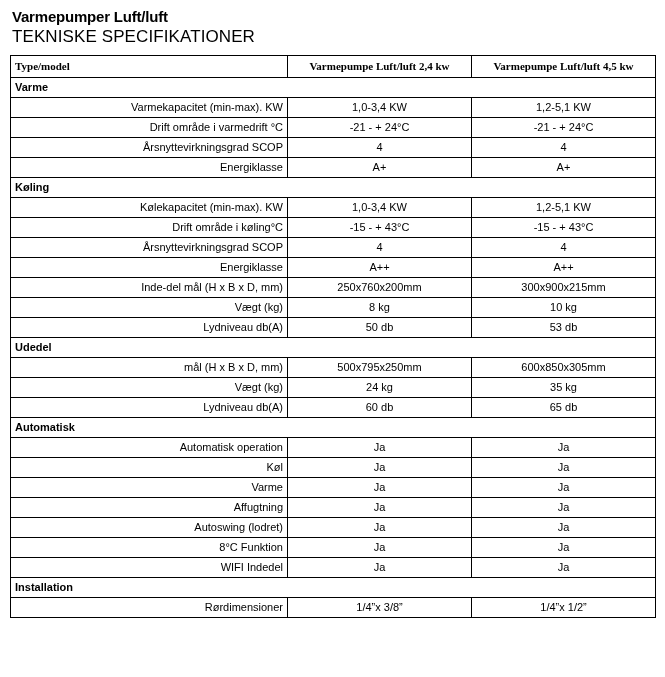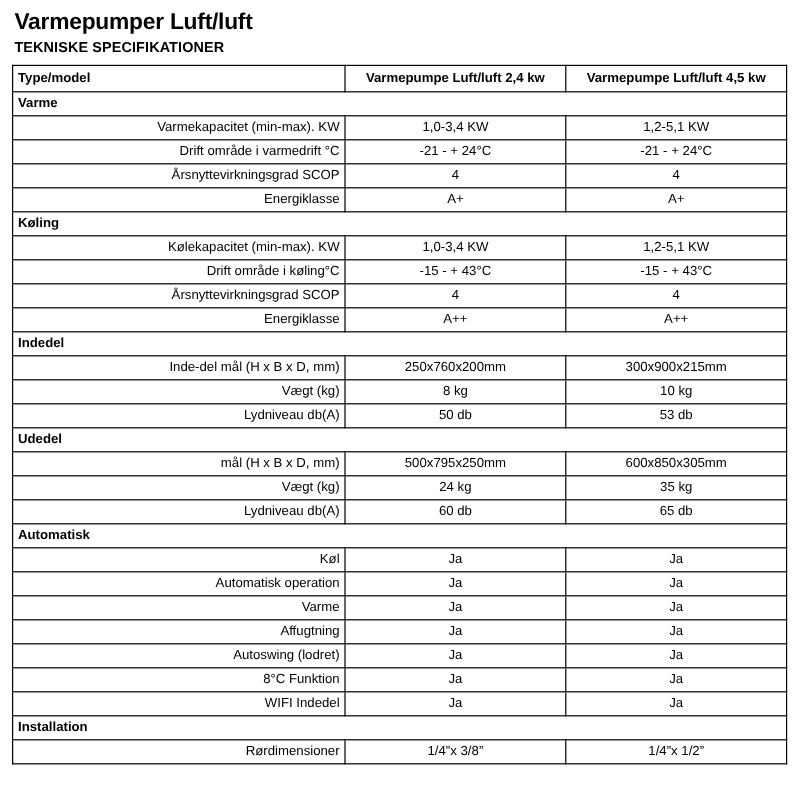--- a/index.html
+++ b/index.html
@@ -13,29 +13,29 @@
     font-family: "Liberation Sans", sans-serif;
     color: #000000;
     overflow: hidden;
   }
   .page {
     width: 665px;
     box-sizing: border-box;
     padding: 4px 10px 0 10px;
   }
   .doc-title {
-    font-size: 19px;
+    font-size: 15px;
     font-weight: bold;
     letter-spacing: -0.2px;
     margin: 4px 0 2px 2px;
     line-height: 1.15;
   }
   .doc-subtitle {
-    font-size: 12px;
-    font-weight: bold;
+    font-size: 17px;
+    font-weight: normal;
     margin: 0 0 8px 2px;
     letter-spacing: 0.1px;
   }
   table.spec {
     border-collapse: collapse;
     table-layout: fixed;
     width: 645px;
     font-size: 11px;
   }
   table.spec col.c0 { width: 277px; }
@@ -51,20 +51,21 @@
     overflow: hidden;
     white-space: nowrap;
   }
   td.lbl { text-align: right; }
   td.val { text-align: center; }
   tr.header td {
     font-weight: bold;
     text-align: center;
     padding-top: 3px;
     padding-bottom: 3px;
+    font-family: Liberation Serif, serif;
   }
   tr.header td.lbl { text-align: left; }
   tr.section td {
     font-weight: bold;
     text-align: left;
   }
   tr.section td.merge {
     border-left: 1px solid #000000;
     border-right: 1px solid #000000;
   }
@@ -127,23 +128,20 @@
         <tr>
           <td class="lbl">Årsnyttevirkningsgrad SCOP</td>
           <td class="val">4</td>
           <td class="val">4</td>
         </tr>
         <tr>
           <td class="lbl">Energiklasse</td>
           <td class="val">A++</td>
           <td class="val">A++</td>
         </tr>
-        <tr class="section">
-          <td class="lbl merge" colspan="3">Indedel</td>
-        </tr>
         <tr>
           <td class="lbl">Inde-del mål (H x B x D, mm)</td>
           <td class="val">250x760x200mm</td>
           <td class="val">300x900x215mm</td>
         </tr>
         <tr>
           <td class="lbl">Vægt (kg)</td>
           <td class="val">8 kg</td>
           <td class="val">10 kg</td>
         </tr>
@@ -167,26 +165,26 @@
         </tr>
         <tr>
           <td class="lbl">Lydniveau db(A)</td>
           <td class="val">60 db</td>
           <td class="val">65 db</td>
         </tr>
         <tr class="section">
           <td class="lbl merge" colspan="3">Automatisk</td>
         </tr>
         <tr>
+          <td class="lbl">Automatisk operation</td>
+          <td class="val">Ja</td>
+          <td class="val">Ja</td>
+        </tr>
+        <tr>
           <td class="lbl">Køl</td>
-          <td class="val">Ja</td>
-          <td class="val">Ja</td>
-        </tr>
-        <tr>
-          <td class="lbl">Automatisk operation</td>
           <td class="val">Ja</td>
           <td class="val">Ja</td>
         </tr>
         <tr>
           <td class="lbl">Varme</td>
           <td class="val">Ja</td>
           <td class="val">Ja</td>
         </tr>
         <tr>
           <td class="lbl">Affugtning</td>

